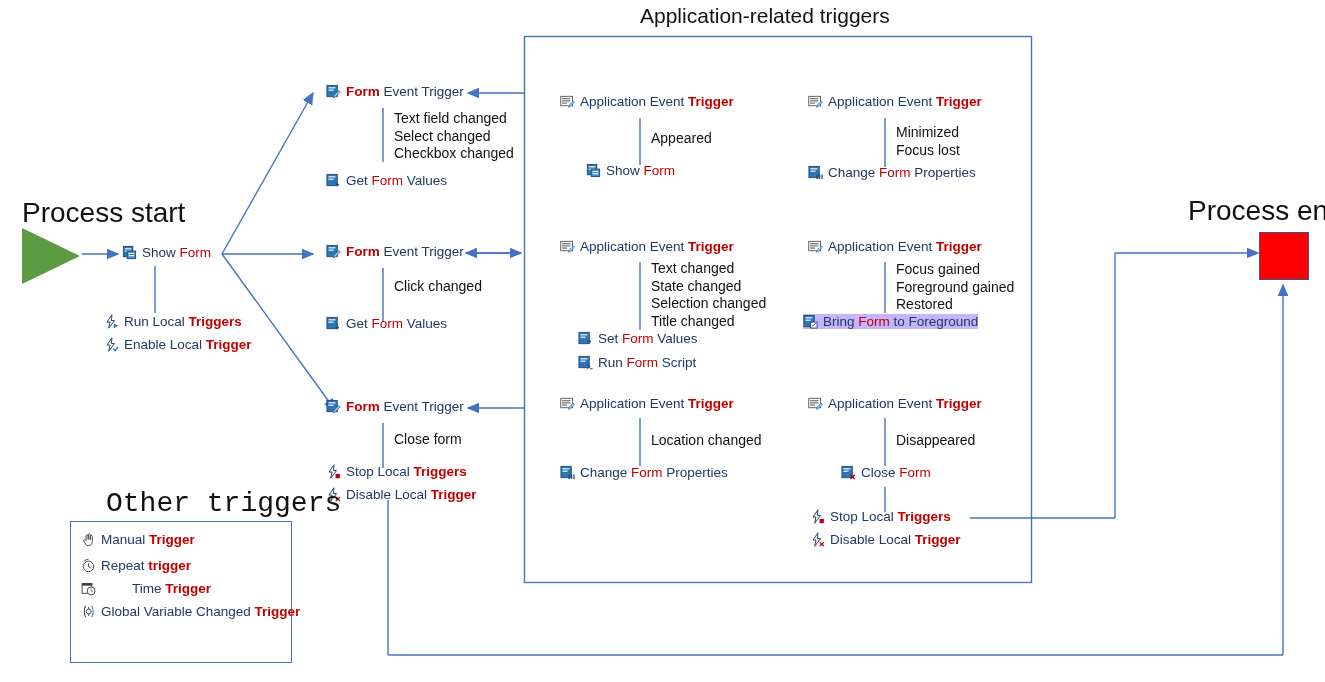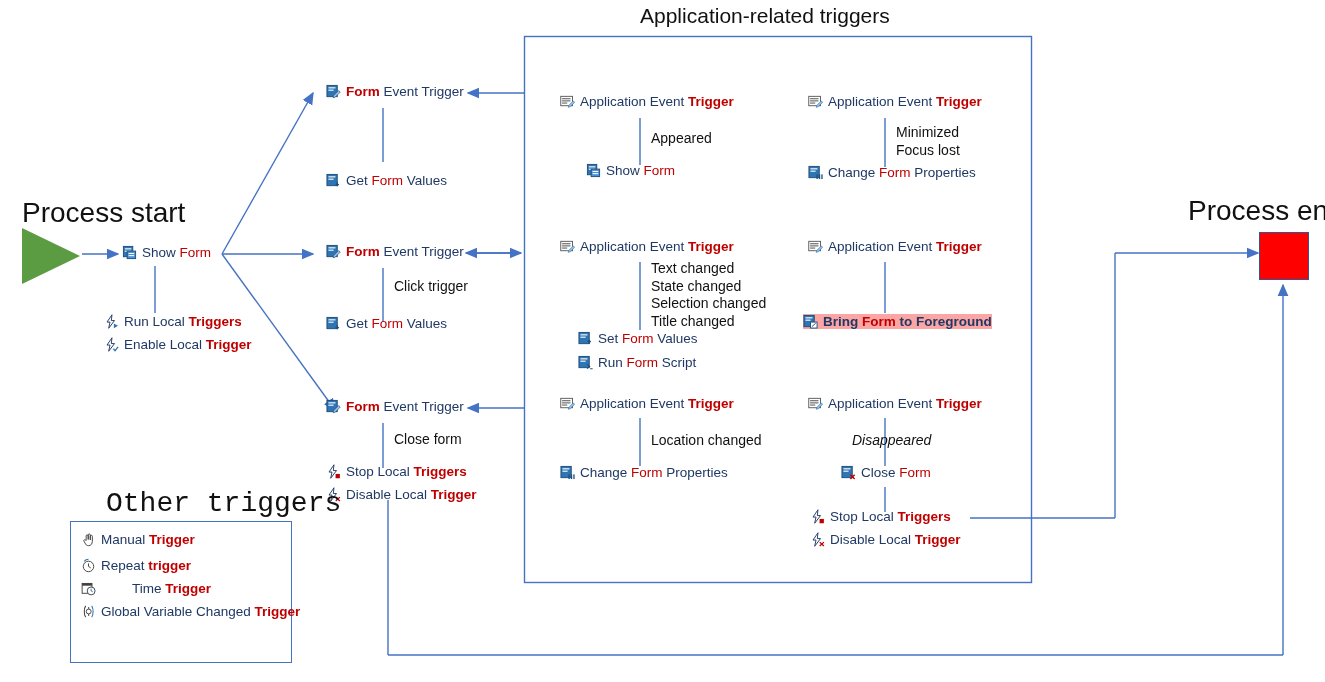--- a/index.html
+++ b/index.html
@@ -127,20 +127,25 @@
         <svg viewBox="0 0 16 16">
             <rect x="1" y="1.5" width="11" height="12" fill="#2E75B6" stroke="#1F4E79"></rect>
             <rect x="2.6" y="3.5" width="7.5" height="1.2" fill="#fff"></rect>
             <rect x="2.6" y="6" width="5.5" height="1.2" fill="#fff"></rect>
             <path d="M8 12.5 L13.5 7 L15.2 8.6 L9.8 14 L7.6 14.6 Z" fill="#9DC3E6" stroke="#1F4E79" stroke-width="0.7"></path>
           </svg>
       </span>
       <span><span class="tx">Form</span><span class="pl"> Event Trigger</span></span>
     </div>
   </div>
+  <div class="evtgrp" style="left:394px;top:110px;">
+    <div class="evt">Text field changed</div>
+    <div class="evt">Select changed</div>
+    <div class="evt">Checkbox changed</div>
+  </div>
   <div class="evtgrp" style="left:326px;top:173px;">
     <div class="item">
       <span class="ic">
         <svg viewBox="0 0 16 16">
             <rect x="1" y="1.5" width="11" height="12" fill="#2E75B6" stroke="#1F4E79"></rect>
             <rect x="2.6" y="3.5" width="7.5" height="1.2" fill="#fff"></rect>
             <rect x="2.6" y="6" width="5.5" height="1.2" fill="#fff"></rect>
             <path d="M12 9.5 v3.5 M10.3 11.8 L12 13.6 L13.7 11.8" stroke="#1F4E79" stroke-width="1.2" fill="none"></path>
           </svg>
       </span>
@@ -155,21 +160,21 @@
             <rect x="1" y="1.5" width="11" height="12" fill="#2E75B6" stroke="#1F4E79"></rect>
             <rect x="2.6" y="3.5" width="7.5" height="1.2" fill="#fff"></rect>
             <rect x="2.6" y="6" width="5.5" height="1.2" fill="#fff"></rect>
             <path d="M8 12.5 L13.5 7 L15.2 8.6 L9.8 14 L7.6 14.6 Z" fill="#9DC3E6" stroke="#1F4E79" stroke-width="0.7"></path>
           </svg>
       </span>
       <span><span class="tx">Form</span><span class="pl"> Event Trigger</span></span>
     </div>
   </div>
   <div class="evtgrp" style="left:394px;top:278px;">
-    <div class="evt">Click trigger</div>
+    <div class="evt">Click changed</div>
   </div>
   <div class="evtgrp" style="left:326px;top:316px;">
     <div class="item">
       <span class="ic">
         <svg viewBox="0 0 16 16">
             <rect x="1" y="1.5" width="11" height="12" fill="#2E75B6" stroke="#1F4E79"></rect>
             <rect x="2.6" y="3.5" width="7.5" height="1.2" fill="#fff"></rect>
             <rect x="2.6" y="6" width="5.5" height="1.2" fill="#fff"></rect>
             <path d="M12 9.5 v3.5 M10.3 11.8 L12 13.6 L13.7 11.8" stroke="#1F4E79" stroke-width="1.2" fill="none"></path>
           </svg>
@@ -334,22 +339,27 @@
             <rect x="0.8" y="2.5" width="12.5" height="10" fill="#fff" stroke="#595959"></rect>
             <rect x="2.2" y="4.5" width="9" height="1.1" fill="#595959"></rect>
             <rect x="2.2" y="6.8" width="9" height="1.1" fill="#595959"></rect>
             <rect x="2.2" y="9.1" width="5.5" height="1.1" fill="#595959"></rect>
             <path d="M9.4 12.2 L14.2 7.3 L15.6 8.8 L10.8 13.6 L8.8 14.2 Z" fill="#9DC3E6" stroke="#2E75B6" stroke-width="0.7"></path>
           </svg>
       </span>
       <span><span class="pl">Application Event </span><span class="tx">Trigger</span></span>
     </div>
   </div>
+  <div class="evtgrp" style="left:896px;top:261px;">
+    <div class="evt">Focus gained</div>
+    <div class="evt">Foreground gained</div>
+    <div class="evt">Restored</div>
+  </div>
   <div class="evtgrp" style="left:803px;top:314px;">
-    <div class="item" style="background:#fca5a5;font-weight:bold;">
+    <div class="item" style="background:#c4b5fd;">
       <span class="ic">
         <svg viewBox="0 0 16 16">
             <rect x="1" y="1.5" width="11" height="12" fill="#2E75B6" stroke="#1F4E79"></rect>
             <rect x="2.6" y="3.5" width="7.5" height="1.2" fill="#fff"></rect>
             <rect x="2.6" y="6" width="5.5" height="1.2" fill="#fff"></rect>
             <rect x="8" y="8.6" width="7" height="6.4" fill="#fff" stroke="#1F4E79"></rect>
             <path d="M9.4 13.6 L13.6 9.8" stroke="#1F4E79" stroke-width="1"></path>
           </svg>
       </span>
       <span><span class="pl">Bring </span><span class="nm">Form</span><span class="pl"> to Foreground</span></span>
@@ -396,21 +406,21 @@
             <rect x="0.8" y="2.5" width="12.5" height="10" fill="#fff" stroke="#595959"></rect>
             <rect x="2.2" y="4.5" width="9" height="1.1" fill="#595959"></rect>
             <rect x="2.2" y="6.8" width="9" height="1.1" fill="#595959"></rect>
             <rect x="2.2" y="9.1" width="5.5" height="1.1" fill="#595959"></rect>
             <path d="M9.4 12.2 L14.2 7.3 L15.6 8.8 L10.8 13.6 L8.8 14.2 Z" fill="#9DC3E6" stroke="#2E75B6" stroke-width="0.7"></path>
           </svg>
       </span>
       <span><span class="pl">Application Event </span><span class="tx">Trigger</span></span>
     </div>
   </div>
-  <div class="evtgrp" style="left:852px;top:432px;font-style:italic;">
+  <div class="evtgrp" style="left:896px;top:432px;">
     <div class="evt">Disappeared</div>
   </div>
   <div class="evtgrp" style="left:841px;top:465px;">
     <div class="item">
       <span class="ic">
         <svg viewBox="0 0 16 16">
             <rect x="1" y="1.5" width="11" height="12" fill="#2E75B6" stroke="#1F4E79"></rect>
             <rect x="2.6" y="3.5" width="7.5" height="1.2" fill="#fff"></rect>
             <rect x="2.6" y="6" width="5.5" height="1.2" fill="#fff"></rect>
             <path d="M10 10.4 L14.6 15 M14.6 10.4 L10 15" stroke="#C00000" stroke-width="1.5"></path>

